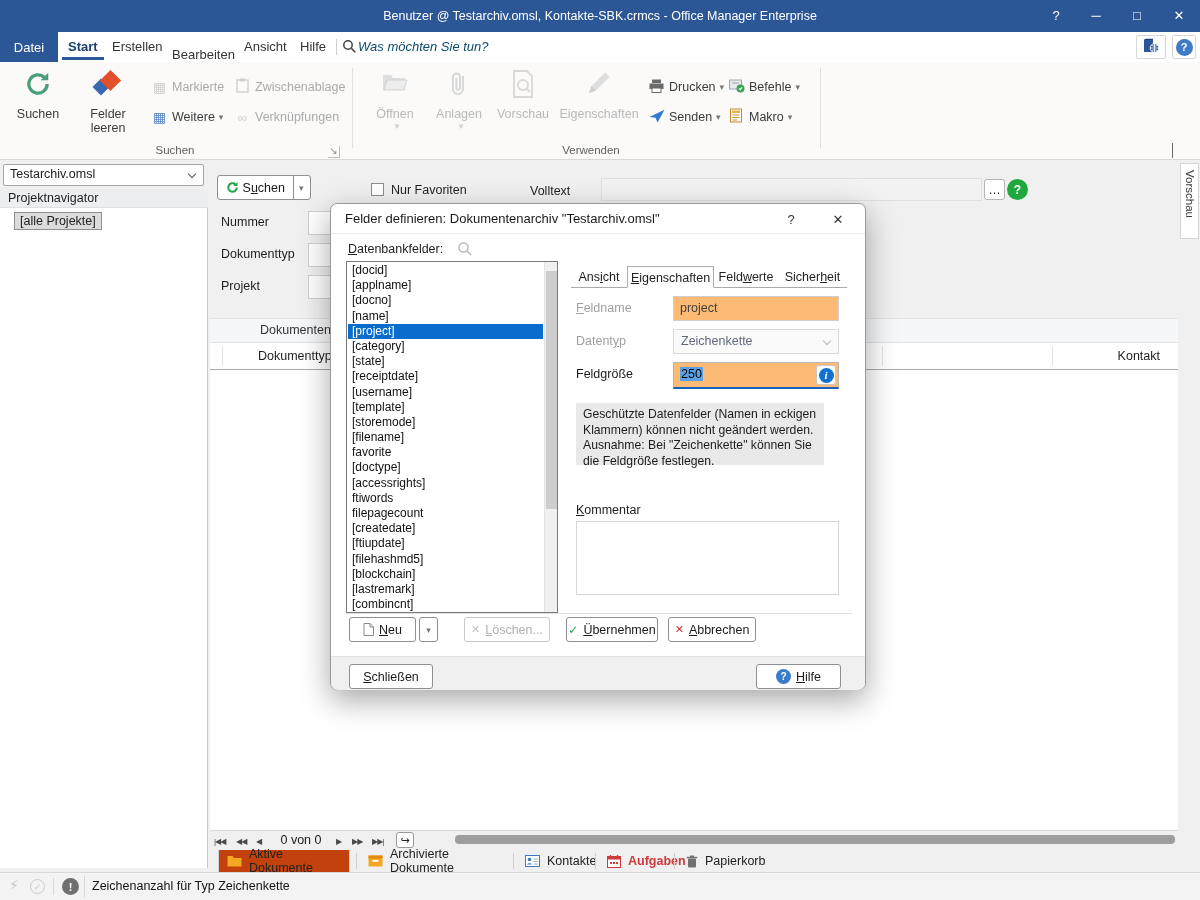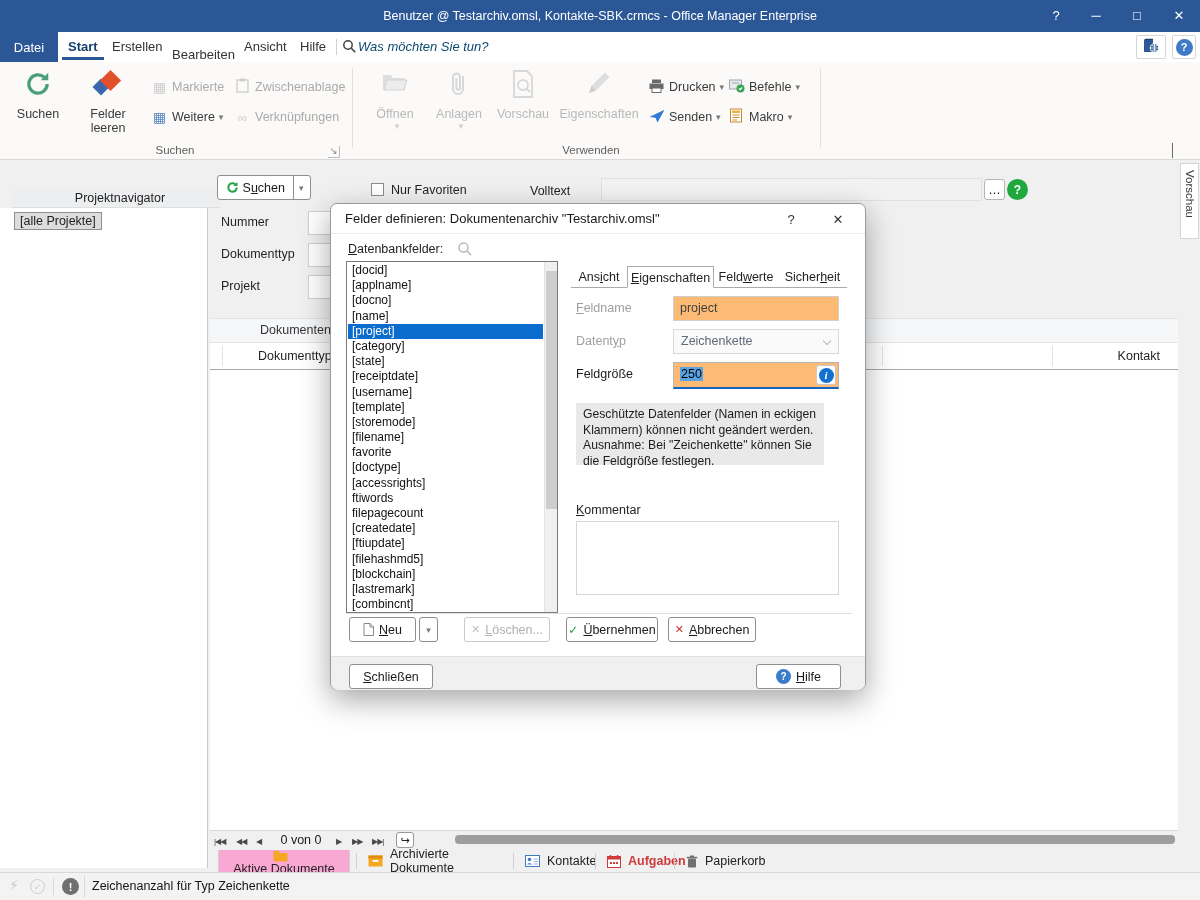--- a/index.html
+++ b/index.html
@@ -63,21 +63,21 @@
   .tinput { position:absolute; background:#fff; border:1px solid #cfcfcf; }
 
   .pane-bar { position:absolute; background:#f6f7f9; border-top:1px solid #e3e3e3; border-bottom:1px solid #e3e3e3; }
   .thead { position:absolute; background:#fff; border-bottom:1px solid #a8a8a8; }
   .thead .colsep { position:absolute; top:3px; width:1px; height:20px; background:#e2e2e2; }
   .thead .hcell { position:absolute; top:0; line-height:26px; font-size:12.5px; color:#1f1f1f; }
 
   .navbtn { position:absolute; top:3px; height:15px; font-size:8px; color:#4a4a4a; letter-spacing:-1px; display:flex; align-items:center; }
 
   .btab { position:absolute; top:0; height:22px; display:flex; align-items:center; font-size:12.5px; color:#222; padding:0 8px; }
-  .btab.active { background:#f9a8d4; border-left:1px solid #d0d0d0; border-right:1px solid #d0d0d0;flex-direction:column; }
+  .btab.active { background:#c2410c; border-left:1px solid #d0d0d0; border-right:1px solid #d0d0d0; }
   .btab-sep { position:absolute; top:3px; width:1px; height:16px; background:#d0d0d0; }
 
   
   .statusbar { position:absolute; left:0; top:872px; width:1200px; height:28px; background:#f3f3f3; border-top:1px solid #d9d9d9; }
   .sb-sep { position:absolute; top:5px; width:1px; height:17px; background:#d8d8d8; }
 
   
   .dialog { position:absolute; left:330px; top:203px; width:536px; height:487px; background:#fff;
     border:1px solid #9a9a9a; border-radius:7px; box-shadow:0 10px 30px rgba(0,0,0,.35); z-index:10; }
   .dlg-title { position:absolute; left:0; top:0; width:100%; height:30px; border-bottom:1px solid #ececec; }
@@ -264,21 +264,25 @@
           </svg>
       </span>
       <span>Makro</span>
       <span class="caret">▾</span>
     </div>
     <div class="rb-label" style="left:366px;width:450px;">Verwenden</div>
     <div class="rb-sep" style="left:820px;"></div>
     <div class="abs" style="left:1172px;top:82px;"><span class="chev-up"></span></div>
   </div>
 
-  <div class="nav-title" style="left:12px;top:188px;width:208px;height:20px;text-align:center;">Projektnavigator</div>
+  <div class="combo" style="left:3px;top:164px;width:201px;height:22px;">
+    <span class="val">Testarchiv.omsl</span>
+    <span class="chev-dn" style="right:8px;top:6px;"></span>
+  </div>
+  <div class="nav-title" style="left:0;top:188px;width:208px;height:20px;">Projektnavigator</div>
   <div class="tree" style="left:0;top:208px;width:208px;height:660px;">
     <div class="tree-item" style="left:14px;top:4px;">[alle Projekte]</div>
   </div>
 
   <div class="vstrip" style="left:1180px;top:163px;width:19px;height:76px;">
     <span>Vorschau</span>
   </div>
 
   <div class="abs btn" style="left:217px;top:175px;width:94px;height:25px;padding:0;">
     <span style="margin:0 4px 0 6px;display:flex;">

